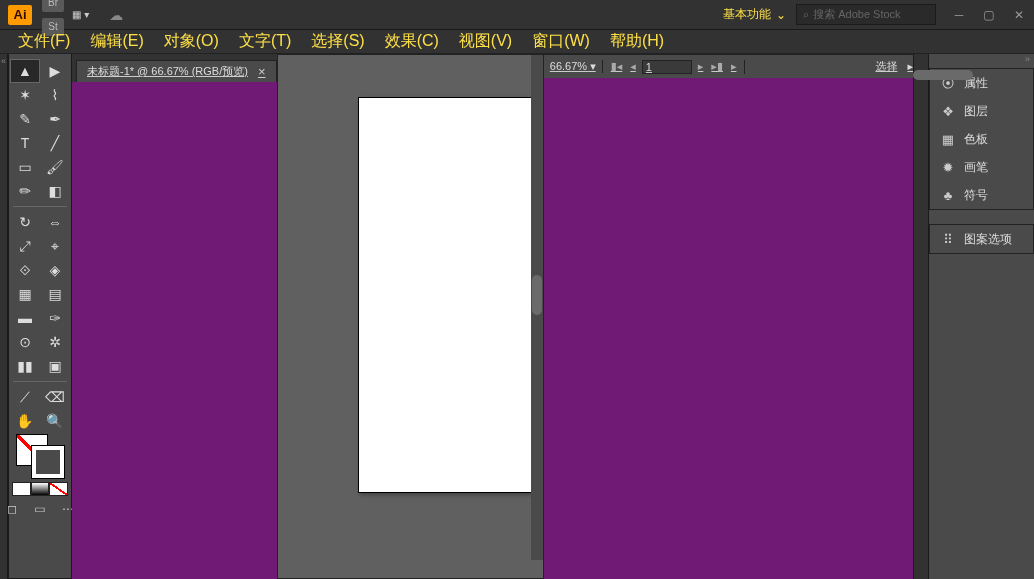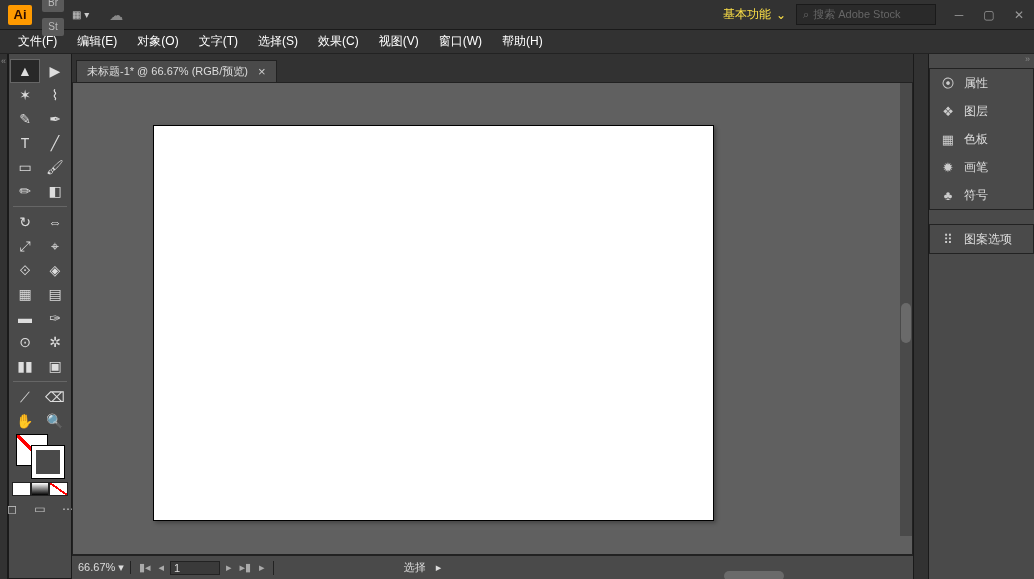--- a/index.html
+++ b/index.html
@@ -11,21 +11,21 @@
 .title-chip { width: 22px; height: 18px; background: #5a5a5a; color: #bbb; font-size: 10px; display: flex; align-items: center; justify-content: center; border-radius: 2px; }
 .title-chevron { margin-left: 8px; color: #ccc; font-size: 10px; }
 .title-cloud { margin-left: 20px; color: #888; font-size: 14px; }
 .title-spacer { flex: 1; }
 .workspace-switch { display: flex; align-items: center; gap: 5px; color: #fde047; padding: 0 10px; }
 .search-stock { background: #2a2a2a; border: 1px solid #1a1a1a; padding: 2px 6px; color: #666; width: 140px; font-size: 11px; display: flex; align-items: center; gap: 4px; }
 .win-controls { display: flex; margin-left: 8px; }
 .win-btn { width: 30px; height: 24px; display: flex; align-items: center; justify-content: center; color: #999; }
 
 .menubar { height: 24px; background: #323232; display: flex; align-items: center; padding: 0 8px; gap: 0; border-bottom: 1px solid #222; }
-.menu-item { padding: 2px 10px; color: #ffffff; font-size: 12px; text-align: center; }
+.menu-item { padding: 2px 10px; color: #fde047; font-size: 16px; text-align: center; }
 
 .workspace { display: flex; height: 525px; }
 
 .tool-gutter { width: 8px; background: #323232; border-right: 1px solid #1a1a1a; }
 .tool-gutter .collapse { color: #888; font-size: 9px; text-align: center; padding-top: 2px; }
 
 .toolbox { width: 64px; background: #4a4a4a; padding: 6px 2px; display: flex; flex-direction: column; align-items: center; border: 1px solid #1a1a1a; border-top: none; }
 .tool-grid { display: grid; grid-template-columns: 28px 28px; gap: 2px; }
 .tool { width: 28px; height: 22px; display: flex; align-items: center; justify-content: center; color: #ddd; font-size: 14px; position: relative; }
 .tool.sel { background: #282828; outline: 1px solid #666; }
@@ -34,21 +34,21 @@
 .sw-fill { position: absolute; width: 32px; height: 32px; background: #fff; border: 1px solid #000; top: 0; left: 4px; }
 .sw-fill::after { content: ''; position: absolute; inset: 0; background: linear-gradient(to top right, transparent 46%, red 46%, red 54%, transparent 54%); }
 .sw-stroke { position: absolute; width: 32px; height: 32px; background: #4a4a4a; border: 4px solid #fff; outline: 1px solid #000; bottom: 0; right: 4px; }
 .mini-swatch { width: 56px; height: 14px; display: flex; margin-top: 4px; }
 .ms { flex: 1; border: 1px solid #222; }
 .ms1 { background: #fff; } .ms2 { background: linear-gradient(#fff,#000); } .ms3 { background: #fff; position: relative; }
 .ms3::after { content:''; position:absolute; inset:0; background: linear-gradient(to top right, transparent 45%, red 45%, red 55%, transparent 55%); }
 .mode-row { display:flex; gap:6px; margin-top:4px; }
 .mode-btn { width:22px; height:18px; display:flex; align-items:center; justify-content:center; color:#ccc; font-size:12px; }
 
-.center { flex: 1; display: flex; flex-direction: column; background: #701a75; }
+.center { flex: 1; display: flex; flex-direction: row; background: #701a75; text-decoration: underline; }
 .tab-bar { height: 28px; display: flex; align-items: center; background: #323232; padding-top: 6px; padding-left: 4px; }
 .doc-tab { background: #4a4a4a; height: 22px; display: flex; align-items: center; padding: 0 10px; color: #ddd; font-size: 11px; gap: 10px; border: 1px solid #222; border-bottom: none; }
 .doc-close { color: #ccc; font-size: 13px; }
 .canvas-wrap { flex: 1; background: #606060; border: 1px solid #222; position: relative; overflow: hidden; }
 .artboard { position: absolute; background: #fff; border: 1px solid #000; box-shadow: 2px 2px 4px rgba(0,0,0,.3); width: 561px; height: 396px; left: 80px; top: 42px; }
 .v-scroll { position: absolute; right: 0; top: 0; bottom: 18px; width: 12px; background: #4a4a4a; }
 .v-thumb { position: absolute; right: 1px; top: 220px; width: 10px; height: 40px; background: #6a6a6a; border-radius: 5px; }
 .status-bar { height: 24px; background: #4a4a4a; display: flex; align-items: center; font-size: 11px; color: #ddd; border-top: 1px solid #222; }
 .zoom { padding: 0 6px; border-right: 1px solid #222; }
 .pager { display:flex; align-items:center; gap:4px; padding: 0 6px; border-right: 1px solid #222; }

